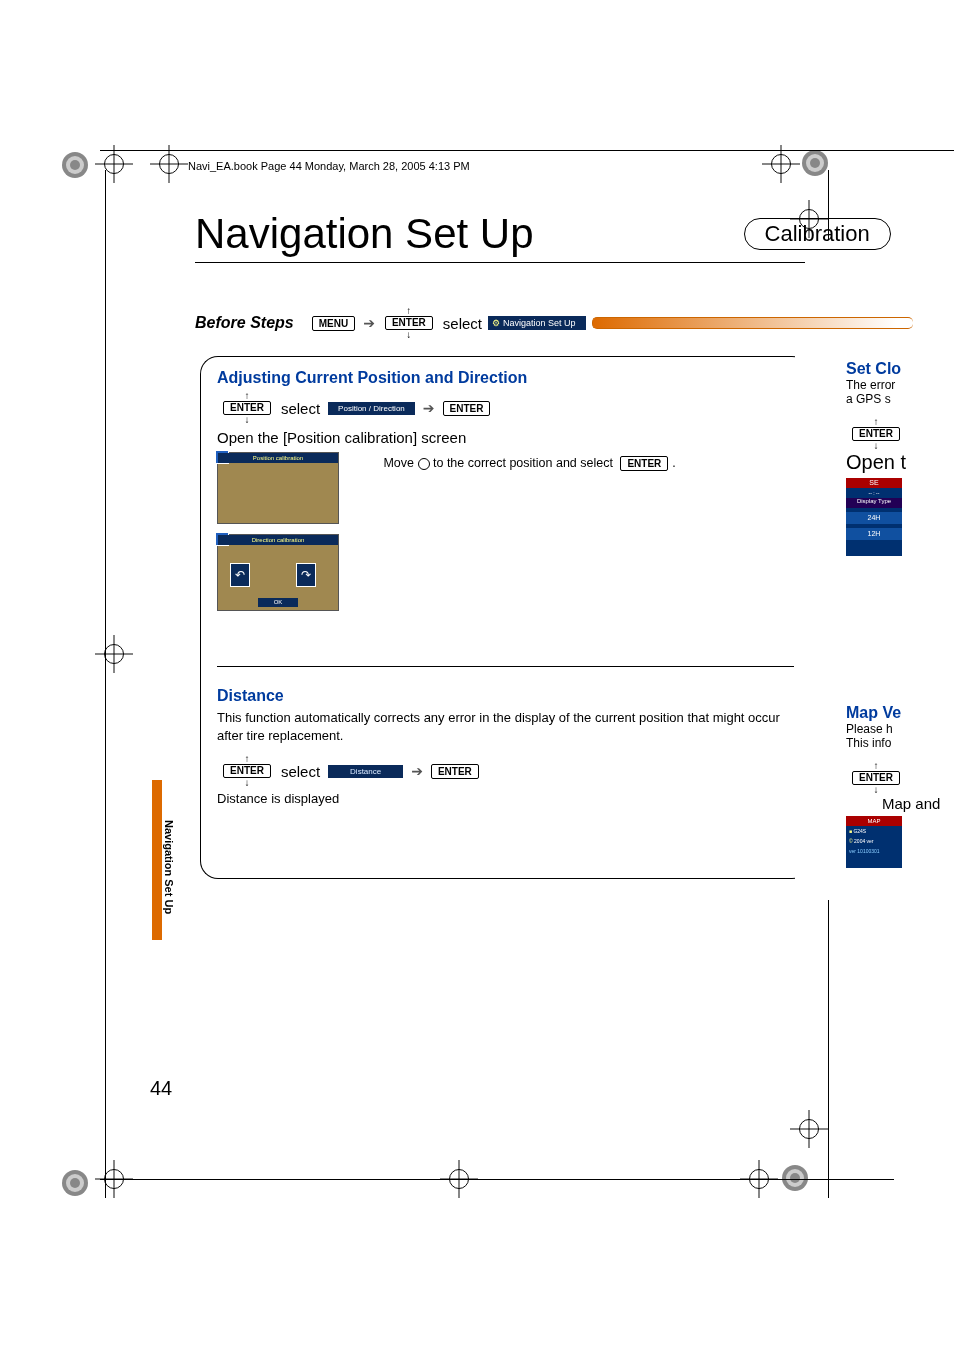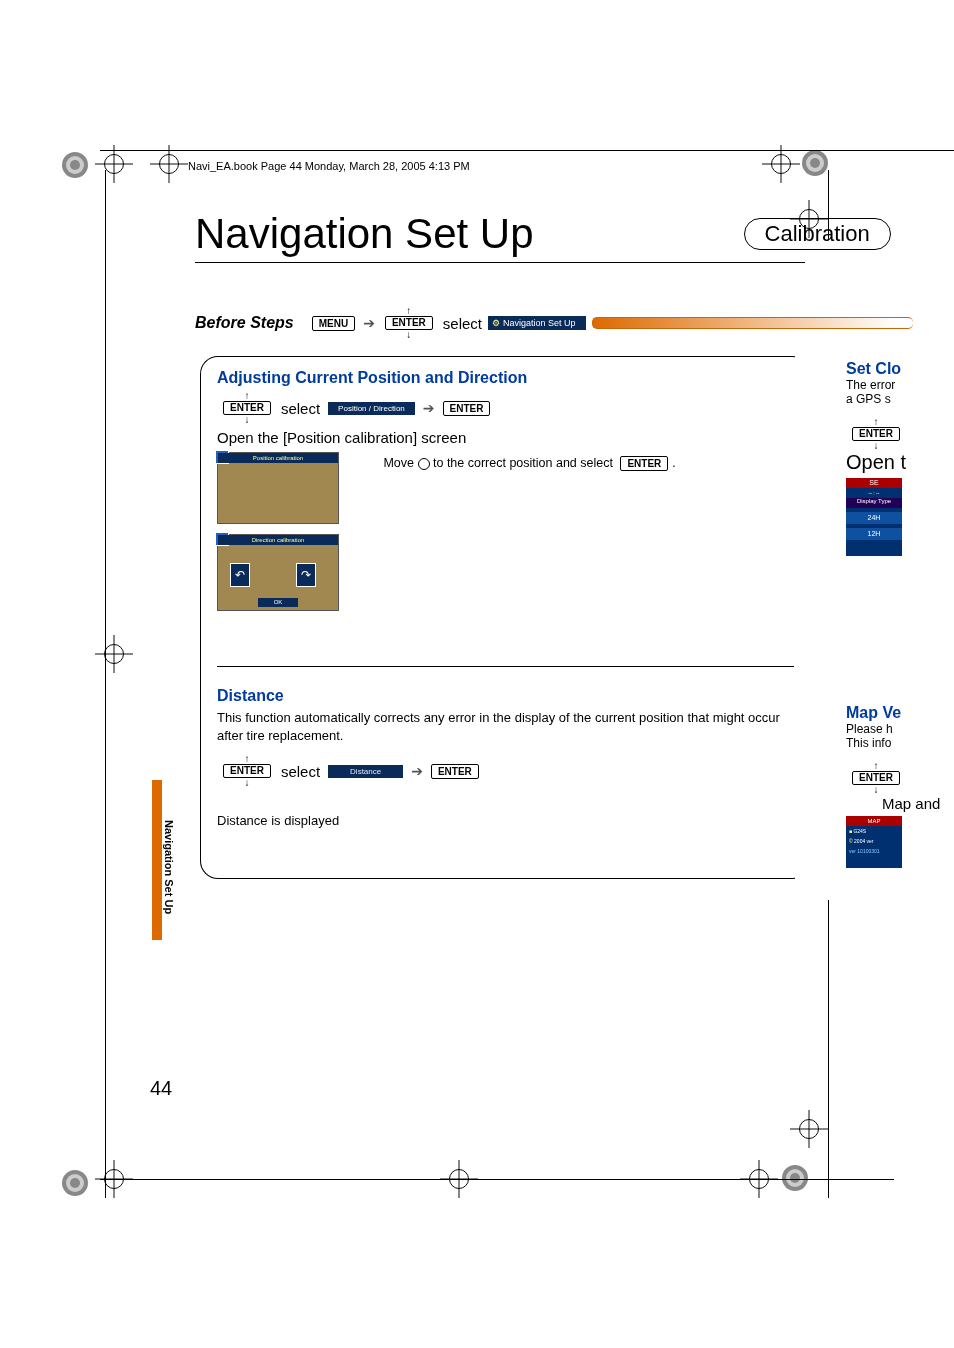--- a/index.html
+++ b/index.html
@@ -499,21 +499,21 @@
         <span class="arr">↑</span>
         <span class="btn-box">ENTER</span>
         <span class="arr">↓</span>
       </span>
       <span class="select-word">select</span>
       <span class="dist-chip">Distance</span>
       <span class="right-arrow">➔</span>
       <span class="btn-box">ENTER</span>
     </div>
 
-    <div class="dist-body" style="margin-top:24px;">Distance is displayed</div>
+    <div class="dist-body" style="margin-top:2px;">Distance is displayed</div>
   </div>
   <div class="main-box-overlay"></div>
 
   <div class="right-panel rp1">
     <div class="rp-title">Set Clo</div>
     <div>The error</div>
     <div>a GPS s</div>
     <div style="height:8px;"></div>
     <span class="enter-stack">
       <span class="arr">↑</span>

